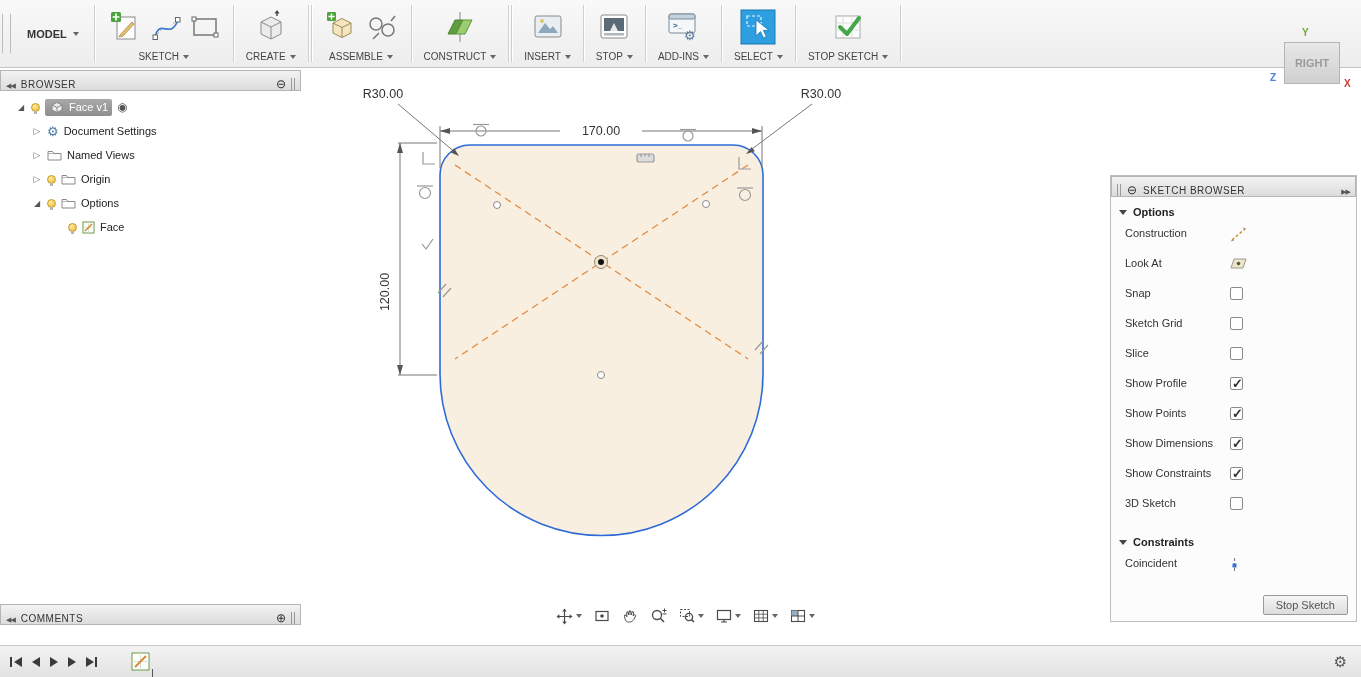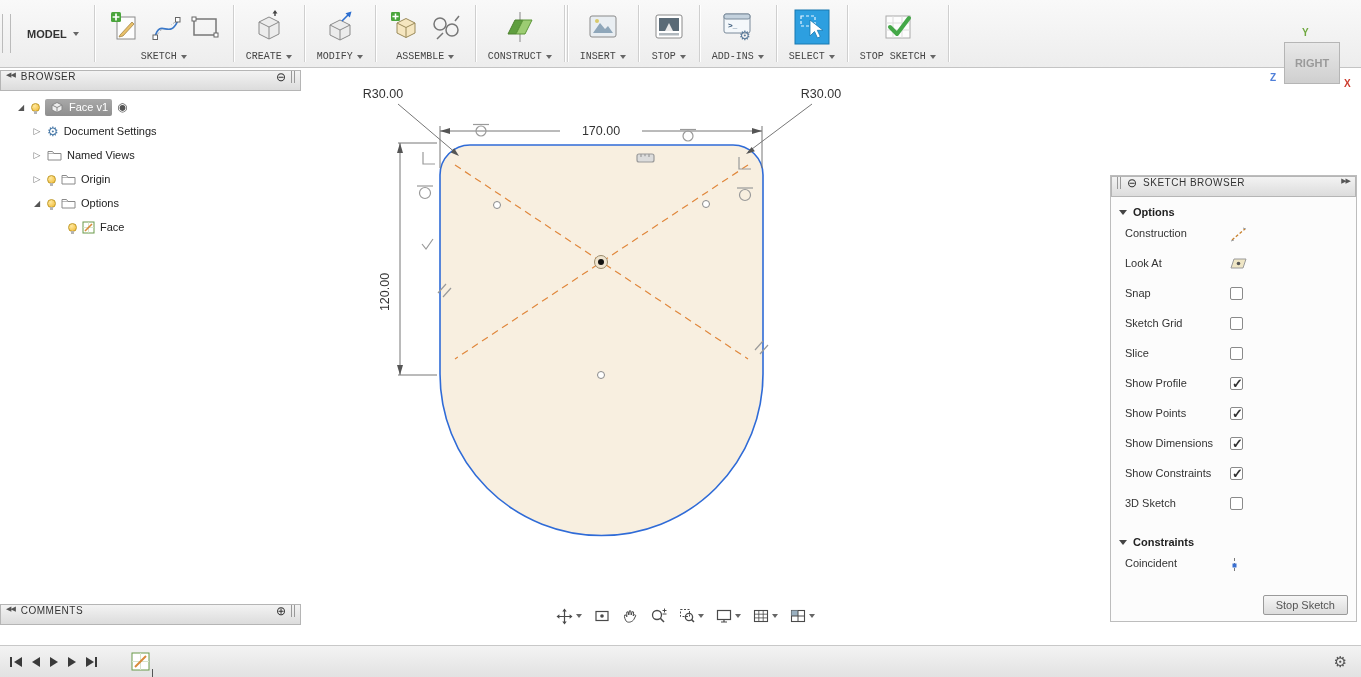--- a/index.html
+++ b/index.html
@@ -9,26 +9,26 @@
   
   #toolbar { position:absolute; left:0; top:0; width:1361px; height:68px; z-index:10;
              background:linear-gradient(#f9f9f9,#ededed); border-bottom:1px solid #c4c4c4;
              display:flex; align-items:stretch; }
   .tb-grip { width:9px; margin:14px 2px; border-left:1px solid #bbb; border-right:1px solid #bbb; }
   .model-btn { display:flex; align-items:center; gap:6px; padding:0 14px; font-size:11px; font-weight:bold; color:#333; cursor:pointer; }
   .tb-sep { width:1px; background:#cfcfcf; margin:5px 1px; box-shadow:1px 0 0 #fff; }
   .tb-group { display:flex; flex-direction:column; align-items:center; padding:2px 11px 3px; }
   .tb-icons { flex:1; display:flex; align-items:center; gap:7px; }
   .tb-icon { display:flex; align-items:center; cursor:pointer; }
-  .tb-label { font-size:10px; color:#444; display:flex; align-items:center; gap:4px; white-space:nowrap; margin-bottom:2px; cursor:pointer;font-family:Liberation Mono, monospace; }
+  .tb-label { font-size:10px; color:#444; display:flex; align-items:center; gap:4px; white-space:nowrap; margin-bottom:2px; cursor:pointer; }
   .caret { width:0; height:0; border-left:3.5px solid transparent; border-right:3.5px solid transparent; border-top:4px solid #666; display:inline-block; }
 
   
   .panel-header { height:21px; background:linear-gradient(#f3f3f3,#dcdcdc); border:1px solid #b5b5b5;
-                  display:flex; align-items:flex-start; gap:6px; padding:0 5px; font-size:10px; color:#333; }
+                  display:flex; align-items:flex-end; gap:6px; padding:0 5px; font-size:10px; color:#333; }
   .panel-title { letter-spacing:0.5px; }
   .collapse-arrows { font-size:7px; color:#555; letter-spacing:-1px; cursor:pointer; }
   .pin-arrows { font-size:7px; color:#555; letter-spacing:-1px; cursor:pointer; }
   .ph-right { margin-left:auto; display:flex; align-items:center; gap:5px; }
   .circle-glyph { font-size:12px; color:#333; line-height:1; cursor:pointer; }
   .grip-dots { width:4px; height:12px; border-left:1px solid #999; border-right:1px solid #999; cursor:pointer; }
 
   
   #browser { position:absolute; left:0; top:70px; width:301px; z-index:6; }
   .tree { padding:4px 0 0 4px; font-size:11px; }
@@ -149,36 +149,20 @@
           </svg>
       </span>
     </div>
     <div class="tb-label">
       <span>CREATE</span>
         <span class="caret"></span>
     </div>
   </div>
   <div class="tb-sep"></div>
 
-  <div class="tb-group">
-    <div class="tb-icons">
-      <span class="tb-icon">
-        <svg width="36" height="36" viewBox="0 0 36 36">
-            <path d="M8 16 L18 11 L28 16 V26 L18 31 L8 26 Z" fill="#ececec" stroke="#8a8a8a"></path>
-            <path d="M8 16 L18 21 L28 16 M18 21 V31" fill="none" stroke="#8a8a8a"></path>
-            <path d="M20 12 L27 5" stroke="#2e6fd0" stroke-width="1.6"></path>
-            <path d="M29.5 2.5 L23.5 4.2 L27.8 8.5 Z" fill="#2e6fd0"></path>
-          </svg>
-      </span>
-    </div>
-    <div class="tb-label">
-      <span>MODIFY</span>
-        <span class="caret"></span>
-    </div>
-  </div>
   <div class="tb-sep"></div>
 
   <div class="tb-group">
     <div class="tb-icons">
       <span class="tb-icon">
         <svg width="34" height="36" viewBox="0 0 34 36">
             <path d="M9 14 L18 9.5 L27 14 V24 L18 28.5 L9 24 Z" fill="#f5e6c0" stroke="#9a8a5a"></path>
             <path d="M9 14 L18 18.5 L27 14 M18 18.5 V28.5" fill="none" stroke="#9a8a5a"></path>
             <rect x="3" y="3" width="9" height="9" rx="1.2" fill="#4aa53c"></rect>
             <path d="M7.5 4.4 V10.6 M4.4 7.5 H10.6" stroke="#fff" stroke-width="1.5"></path>

